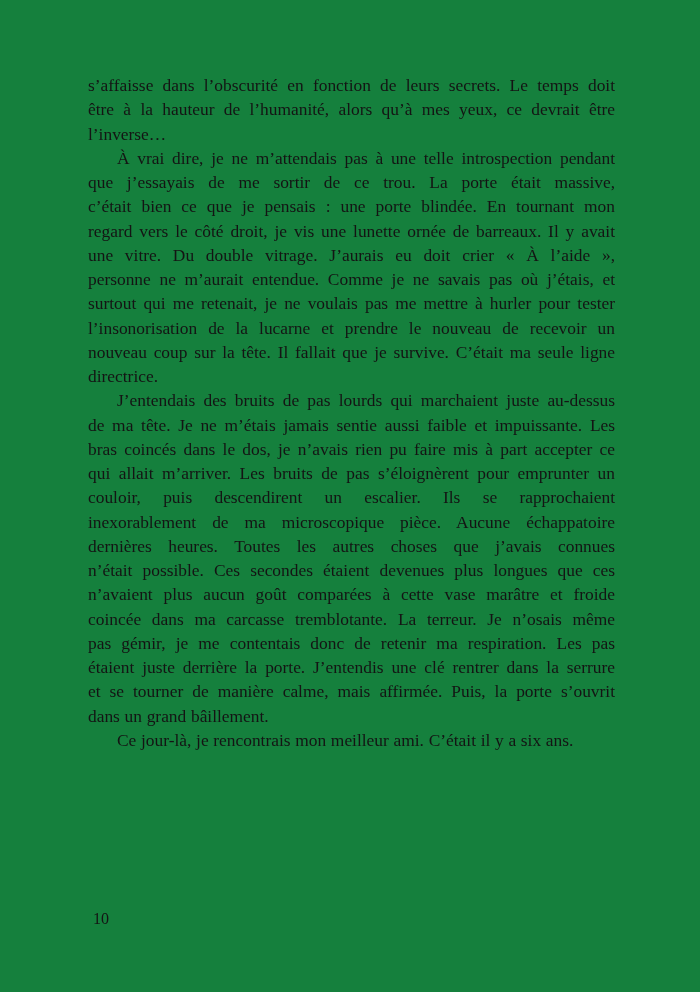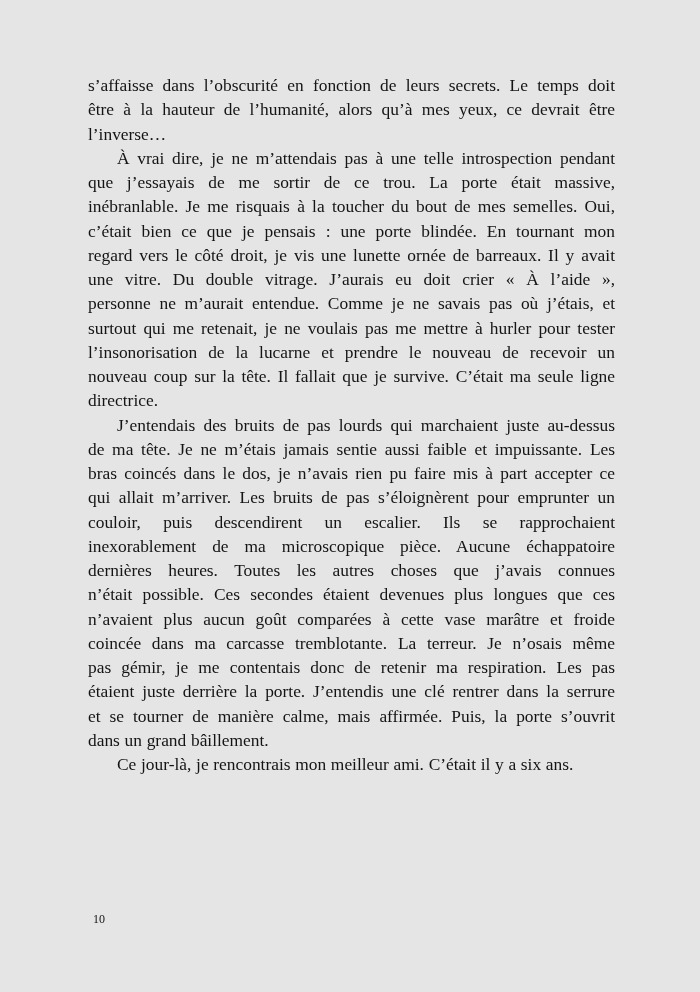--- a/index.html
+++ b/index.html
@@ -11,21 +11,21 @@
     width: 700px;
     height: 992px;
     position: relative;
     overflow: hidden;
     font-family: "Liberation Serif", "DejaVu Serif", serif;
     color: #141414;
   }
   .book-page {
     position: absolute;
     inset: 0;
-    background: #e5e5e5;
+    background: #15803d;
   }
   .text-block {
     position: absolute;
     left: 88px;
     top: 73px;
     width: 527px;
   }
   .line {
     font-size: 17.4px;
     line-height: 24.25px;
@@ -41,36 +41,35 @@
     text-align-last: left;
     -moz-text-align-last: left;
   }
   .line.indent {
     text-indent: 29px;
   }
   .page-number {
     position: absolute;
     left: 93px;
     top: 907px;
-    font-size: 12px;
+    font-size: 16px;
     line-height: 24.25px;
   }
 </style>
 </head>
 <body>
 
 <div class="book-page">
 
   <div class="text-block">
     <div class="line">s’affaisse dans l’obscurité en fonction de leurs secrets. Le temps doit</div>
     <div class="line">être à la hauteur de l’humanité, alors qu’à mes yeux, ce devrait être</div>
     <div class="line para-last">l’inverse…</div>
     <div class="line indent">À vrai dire, je ne m’attendais pas à une telle introspection pendant</div>
     <div class="line">que j’essayais de me sortir de ce trou. La porte était massive,</div>
-    <div class="line">inébranlable. Je me risquais à la toucher du bout de mes semelles. Oui,</div>
     <div class="line">c’était bien ce que je pensais : une porte blindée. En tournant mon</div>
     <div class="line">regard vers le côté droit, je vis une lunette ornée de barreaux. Il y avait</div>
     <div class="line">une vitre. Du double vitrage. J’aurais eu doit crier « À l’aide »,</div>
     <div class="line">personne ne m’aurait entendue. Comme je ne savais pas où j’étais, et</div>
     <div class="line">surtout qui me retenait, je ne voulais pas me mettre à hurler pour tester</div>
     <div class="line">l’insonorisation de la lucarne et prendre le nouveau de recevoir un</div>
     <div class="line">nouveau coup sur la tête. Il fallait que je survive. C’était ma seule ligne</div>
     <div class="line para-last">directrice.</div>
     <div class="line indent">J’entendais des bruits de pas lourds qui marchaient juste au-dessus</div>
     <div class="line">de ma tête. Je ne m’étais jamais sentie aussi faible et impuissante. Les</div>

